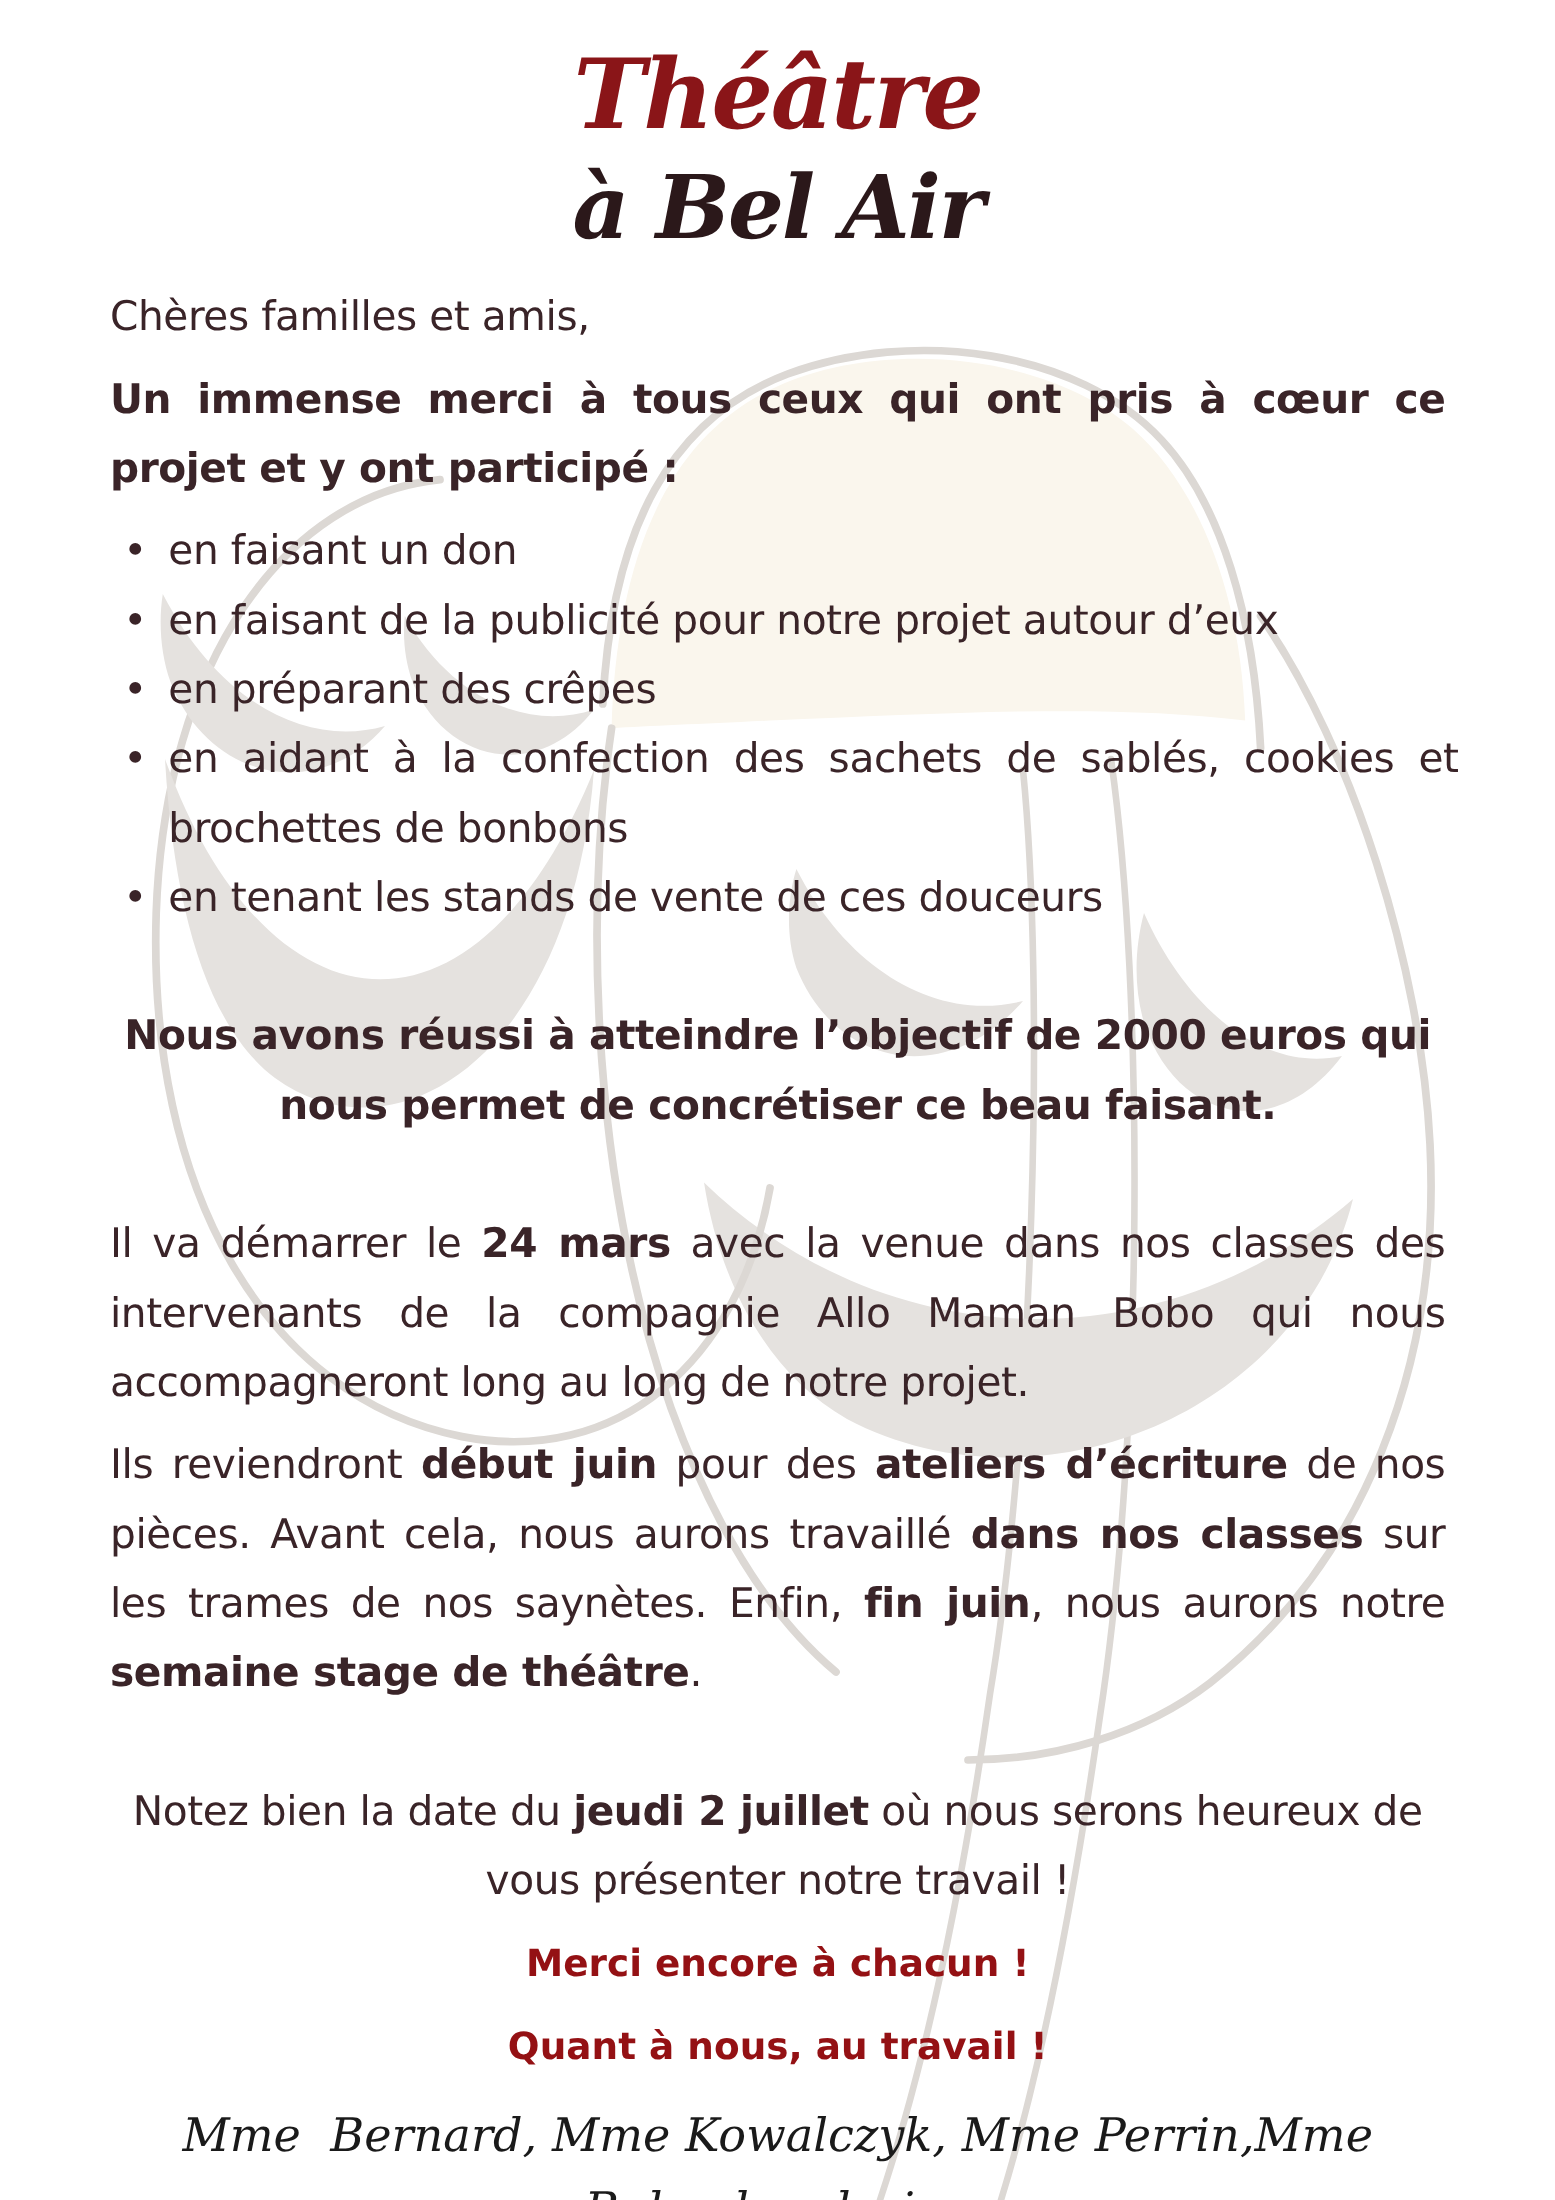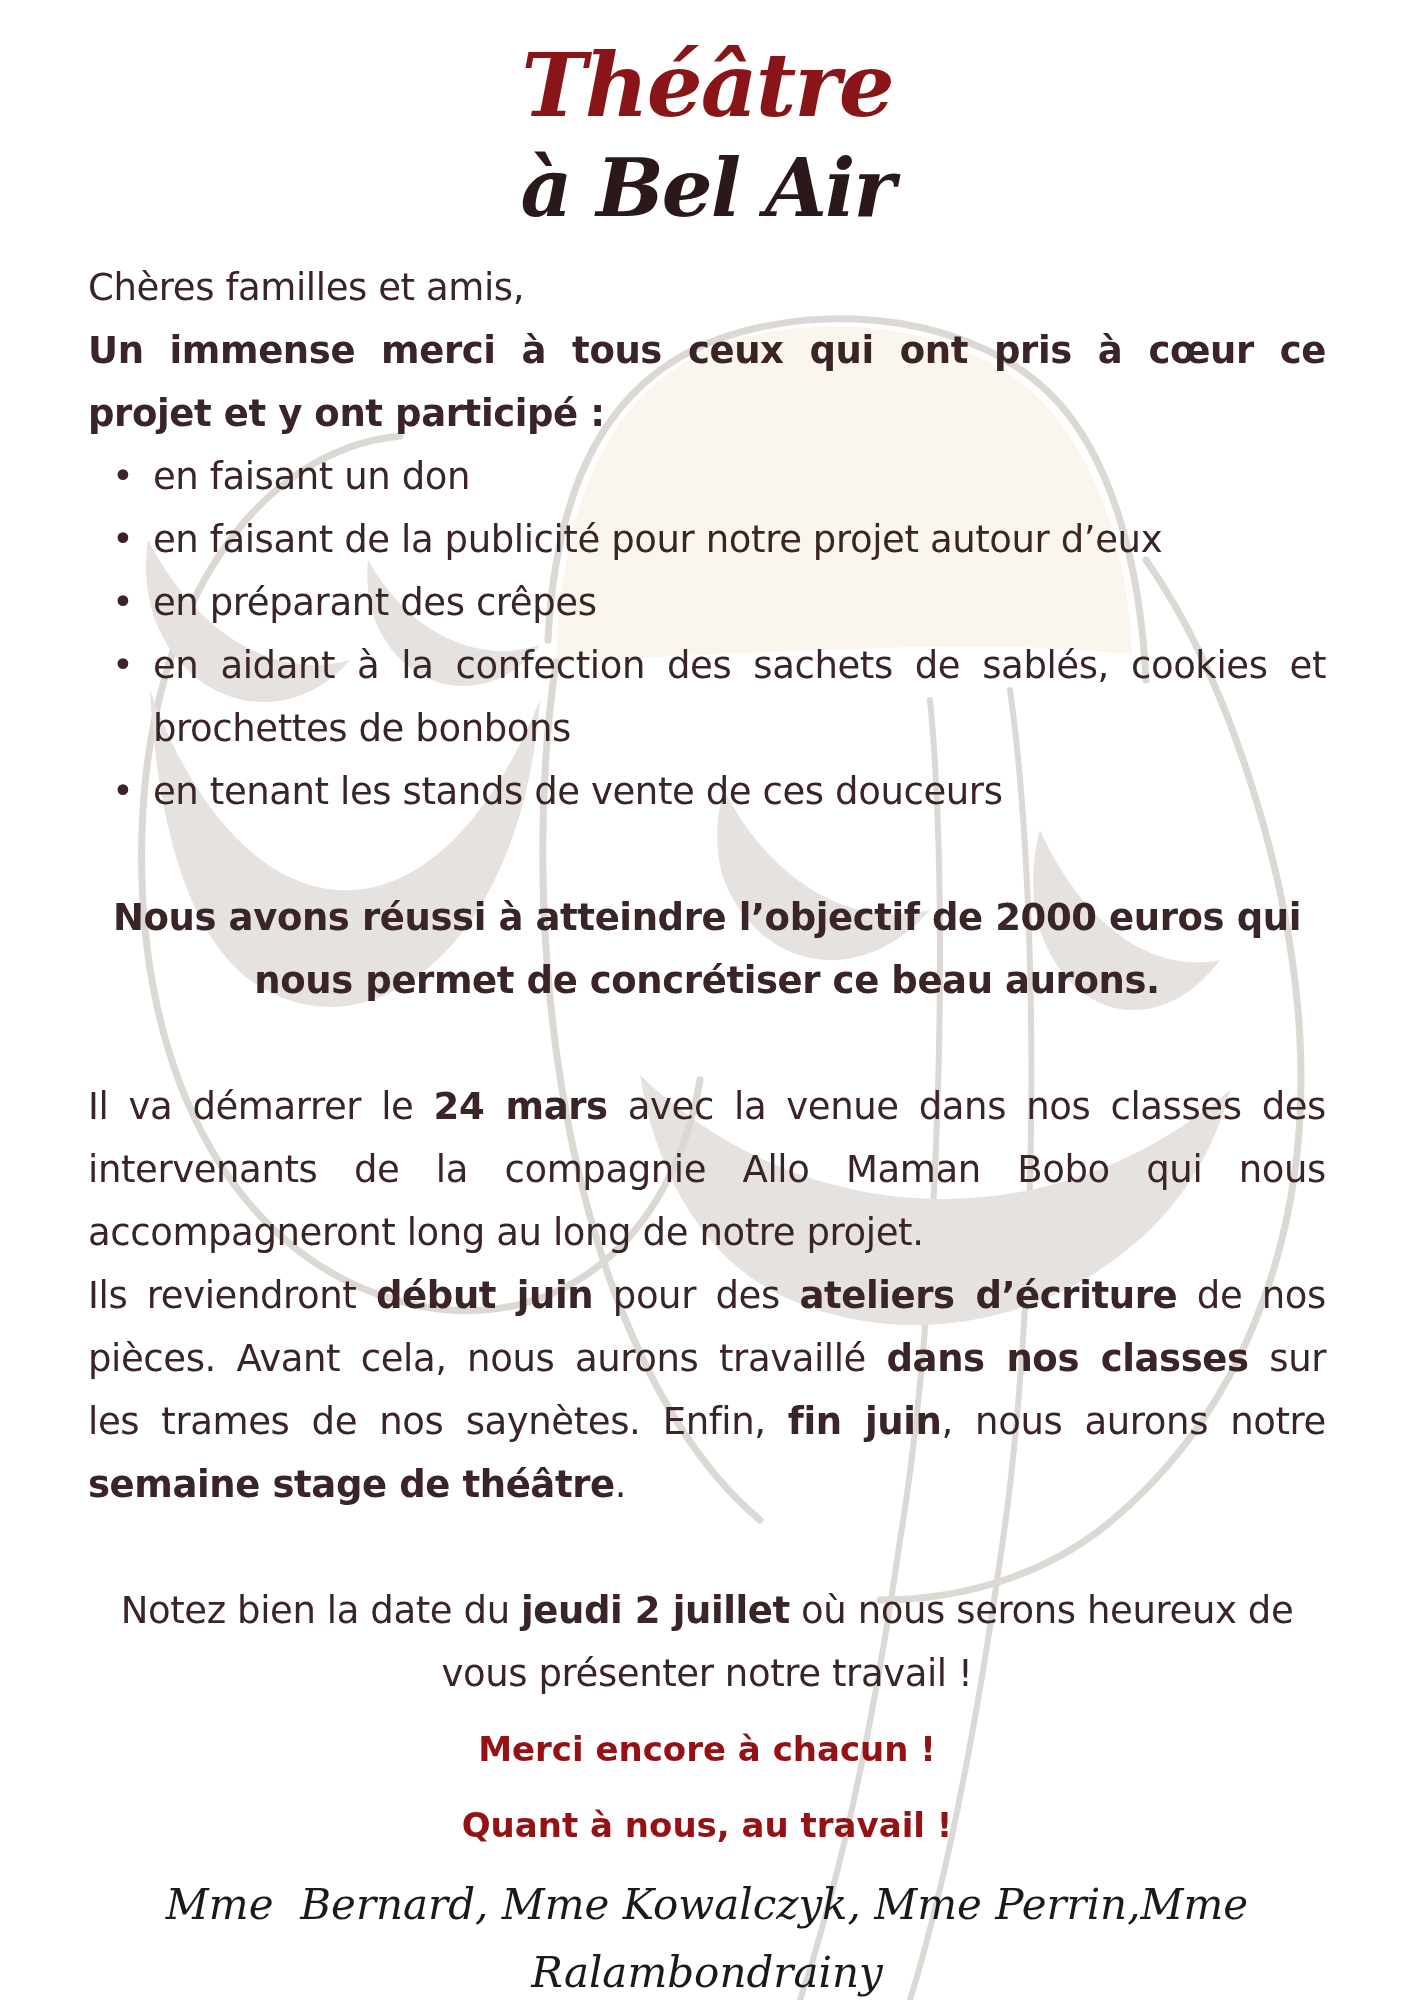--- a/index.html
+++ b/index.html
@@ -32,21 +32,21 @@
     letter-spacing:-2px;
     color:#2b181a;
   }
   .content{
     position:relative;z-index:1;
     margin:26px 88px 0 88px;
     width:1238px;
     font-size:37px;line-height:63px;
     letter-spacing:-0.4px;
   }
-  .content p{margin:0;}
+  .content p{margin:12px;}
   .line{display:block;}
   .j{text-align:justify;text-align-last:justify;}
   .bold{font-weight:bold;}
   b{font-weight:bold;}
   .bullets{list-style:none;margin:0;padding:0;}
   .bullets li{position:relative;padding-left:65px;}
   .bullets li::before{
     content:"\2022";
     position:absolute;left:24px;top:0;
     font-size:37px;color:#3a2428;
@@ -133,21 +133,21 @@
         <span class="line j">en aidant à la confection des sachets de sablés, cookies et</span>
         <span class="line">brochettes de bonbons</span>
       </li>
       <li>
         <span class="line">en tenant les stands de vente de ces douceurs</span>
       </li>
     </ul>
 
     <p class="milestone">
       <span class="line">Nous avons réussi à atteindre l’objectif de 2000 euros qui</span>
-      <span class="line">nous permet de concrétiser ce beau aurons.</span>
+      <span class="line">nous permet de concrétiser ce beau faisant.</span>
     </p>
 
     <p class="para1">
       <span class="line j"><span>Il va démarrer le </span><b>24 mars</b><span> avec la venue dans nos classes des</span></span>
       <span class="line j">intervenants de la compagnie Allo Maman Bobo qui nous</span>
       <span class="line">accompagneront long au long de notre projet.</span>
     </p>
 
     <p>
       <span class="line j"><span>Ils reviendront </span><b>début juin</b><span> pour des </span><b>ateliers d’écriture</b><span> de nos</span></span>

